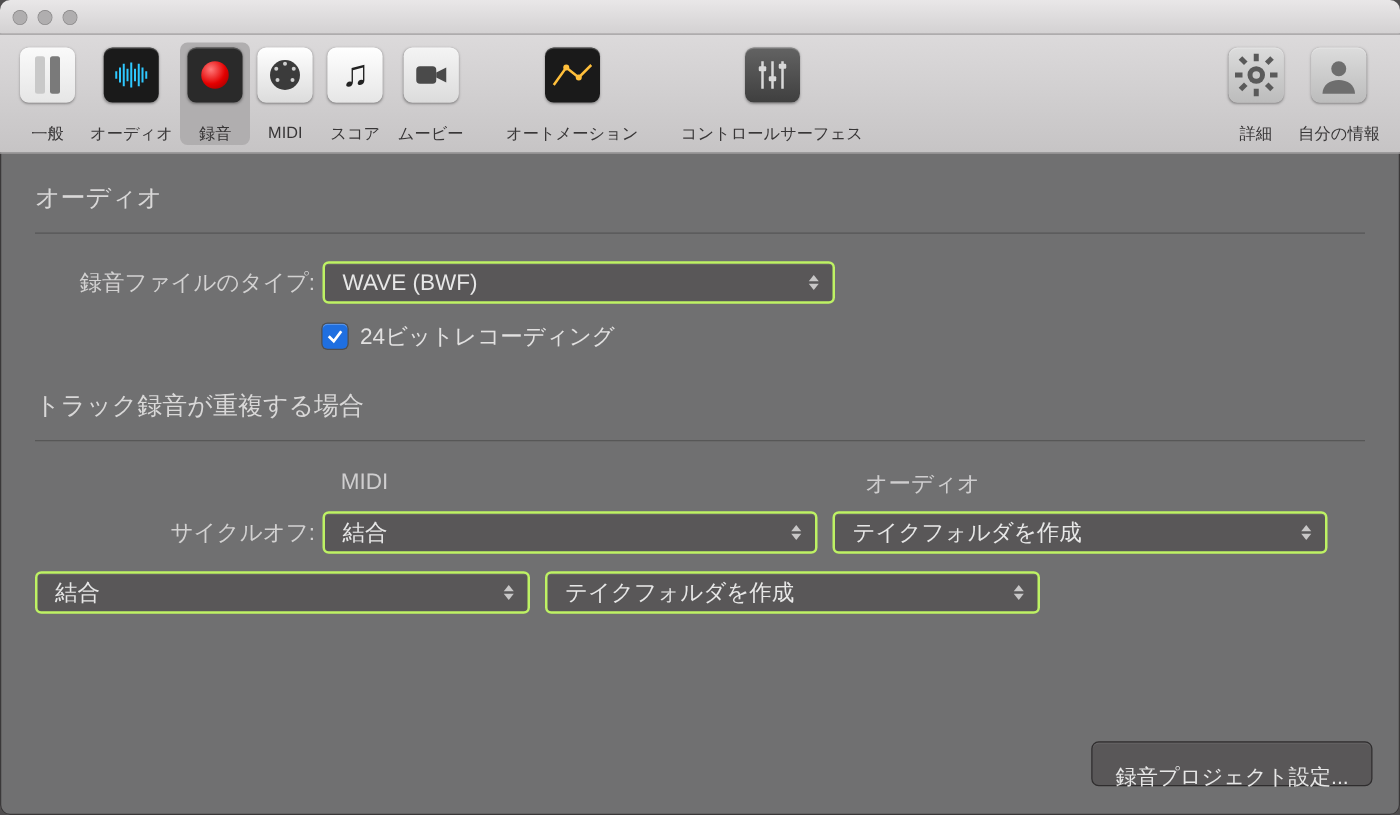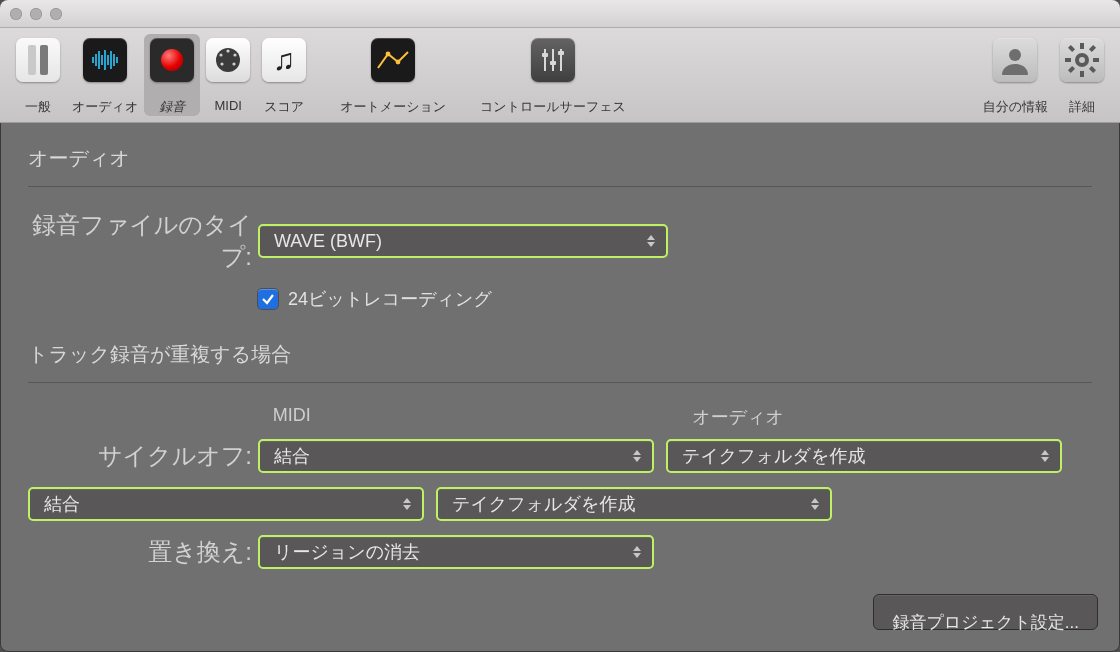--- a/index.html
+++ b/index.html
@@ -7,21 +7,21 @@
   .window { width: 1120px; height: 652px; border-radius: 8px; background: #707071; overflow: hidden; box-shadow: 0 0 0 1px #3a3839 inset; }
 
   .titlebar { height: 28px; background: linear-gradient(#e9e7e8, #d3d1d2); border-bottom: 1px solid #aeacad; display: flex; align-items: center; position: relative; }
   .traffic { display: flex; gap: 8px; margin-left: 10px; }
   .traffic span { width: 12px; height: 12px; border-radius: 50%; background: #b0aeaf; box-shadow: 0 0 0 0.5px rgba(0,0,0,.25) inset; }
   .title { position:absolute; width:100%; text-align:center; font-size:13px; color:#333; pointer-events:none; }
 
   .toolbar { height: 95px; background: linear-gradient(#dcdadb, #c6c4c5); border-bottom: 1px solid #9e9c9d; display: flex; align-items: flex-start; padding: 6px 10px 0 10px; }
   .toolbar .group { display: flex; }
   .tool { display: flex; flex-direction: column; align-items: center; padding: 4px 6px 0; border-radius: 6px; cursor:pointer; }
-  .tool.selected { background: #b0aeaf; font-style: italic; }
+  .tool.selected { background: #b0aeaf; }
   .tool .icon { width: 44px; height: 44px; border-radius: 7px; display:flex; align-items:center; justify-content:center; box-shadow: 0 1px 2px rgba(0,0,0,.35), inset 0 1px 0 rgba(255,255,255,.2); }
   .tool .label { font-size: 13px; color:#383637; margin-top: 16px; white-space: nowrap; }
   .gap { width: 22px; }
   .grow { flex:1; }
 
   
   .ic-general { background: linear-gradient(#fafafa,#e6e6e6); position:relative; }
   .ic-general::before, .ic-general::after { content:""; position:absolute; top:7px; bottom:7px; width:8px; border-radius:2px; }
   .ic-general::before { left:12px; background:#c9c9c9; }
   .ic-general::after  { right:12px; background:#7a7a7a; }
@@ -44,21 +44,21 @@
   .ic-user svg { width:34px; height:34px; }
   .ic-adv  { background: linear-gradient(#dcdcdc,#bcbcbc); }
   .ic-adv svg { width:36px; height:36px; }
 
   
   .content { padding: 22px 28px; color:#e7e7e7; }
   .section-title { font-size: 20px; color:#d9d8d8; margin-bottom: 14px; }
   .section-rule  { height:1px; background: rgba(0,0,0,.35); border-bottom:1px solid rgba(255,255,255,.08); margin-bottom: 22px; }
 
   .row { display:flex; align-items:center; margin-bottom: 14px; }
-  .row .lbl { width: 230px; text-align:right; font-size:24px; color:#d2d1d1; padding-right: 6px; }
+  .row .lbl { width: 230px; text-align:right; font-size:18px; color:#d2d1d1; padding-right: 6px; }
   .row .ctl { display:flex; align-items:center; }
 
   .select { position:relative; width: 410px; height: 34px; background:#595758; border:2px solid #bef264; border-radius:5px; display:flex; align-items:center; padding:0 30px 0 14px; font-size:18px; color:#e7e7e7; box-shadow: inset 0 1px 0 rgba(255,255,255,.08); cursor:pointer; }
   .select .stepper { position:absolute; right:6px; top:0; bottom:0; width:18px; display:flex; flex-direction:column; align-items:center; justify-content:center; gap:2px; }
   .select .stepper span { width:0; height:0; border-left:4px solid transparent; border-right:4px solid transparent; }
   .select .stepper .up   { border-bottom:5px solid #c8c7c7; }
   .select .stepper .down { border-top:5px solid #c8c7c7; }
 
   .select.col2 { width: 396px; align-items: center; }
   .colgap { width: 12px; }
@@ -132,20 +132,29 @@
                 <circle cx="21" cy="19" r="1.6"></circle>
               </g>
             </svg>
         </div>
         <div class="label">MIDI</div>
       </div>
       <div class="tool">
         <div class="icon ic-score">♫</div>
         <div class="label">スコア</div>
       </div>
+      <div class="tool">
+        <div class="icon ic-movie">
+          <svg viewBox="0 0 28 22">
+              <rect x="2" y="4" width="16" height="14" rx="3" fill="#4a4a4a"></rect>
+              <path d="M18 9 L26 5 V17 L18 13 Z" fill="#4a4a4a"></path>
+            </svg>
+        </div>
+        <div class="label">ムービー</div>
+      </div>
     </div>
     <div class="gap"></div>
     <div class="tool">
       <div class="icon ic-automation">
         <svg viewBox="0 0 34 24">
             <polyline points="2,20 12,6 22,14 32,4" fill="none" stroke="#ffbf3b" stroke-width="2"></polyline>
             <circle cx="12" cy="6" r="2.4" fill="#ffbf3b"></circle>
             <circle cx="22" cy="14" r="2.4" fill="#ffbf3b"></circle>
           </svg>
       </div>
@@ -163,29 +172,20 @@
             <g fill="#d8d8d8">
               <rect x="5" y="9" width="6" height="4" rx="1"></rect>
               <rect x="13" y="17" width="6" height="4" rx="1"></rect>
               <rect x="21" y="7" width="6" height="4" rx="1"></rect>
             </g>
           </svg>
       </div>
       <div class="label">コントロールサーフェス</div>
     </div>
     <div class="grow"></div>
-    <div class="tool">
-      <div class="icon ic-user">
-        <svg viewBox="0 0 34 34">
-            <circle cx="17" cy="12" r="6" fill="#6e6e6e"></circle>
-            <path d="M4 32c0-7 6-11 13-11s13 4 13 11" fill="#6e6e6e"></path>
-          </svg>
-      </div>
-      <div class="label">自分の情報</div>
-    </div>
     <div class="tool">
       <div class="icon ic-adv">
         <svg viewBox="0 0 36 36">
             <g fill="#5a5a5a">
               <circle cx="18" cy="18" r="7"></circle>
               <g>
                 <rect x="16" y="1" width="4" height="6"></rect>
                 <rect x="16" y="29" width="4" height="6"></rect>
                 <rect x="1" y="16" width="6" height="4"></rect>
                 <rect x="29" y="16" width="6" height="4"></rect>
@@ -193,20 +193,29 @@
                 <rect x="25.5" y="25.5" width="6" height="4" transform="rotate(45 28.5 27.5)"></rect>
                 <rect x="25.5" y="4.5" width="6" height="4" transform="rotate(-45 28.5 6.5)"></rect>
                 <rect x="4.5" y="25.5" width="6" height="4" transform="rotate(-45 7.5 27.5)"></rect>
               </g>
             </g>
             <circle cx="18" cy="18" r="3" fill="#c8c8c8"></circle>
           </svg>
       </div>
       <div class="label">詳細</div>
     </div>
+    <div class="tool">
+      <div class="icon ic-user">
+        <svg viewBox="0 0 34 34">
+            <circle cx="17" cy="12" r="6" fill="#6e6e6e"></circle>
+            <path d="M4 32c0-7 6-11 13-11s13 4 13 11" fill="#6e6e6e"></path>
+          </svg>
+      </div>
+      <div class="label">自分の情報</div>
+    </div>
   </div>
 
   <div class="content">
 
     <div class="section-title">オーディオ</div>
     <div class="section-rule"></div>
 
     <div class="row">
       <div class="lbl">録音ファイルのタイプ:</div>
       <div class="ctl">
@@ -278,32 +287,20 @@
         <div class="select col2">
           <span>テイクフォルダを作成</span>
           <div class="stepper">
               <span class="up"></span>
               <span class="down"></span>
             </div>
         </div>
       </div>
     </div>
 
-    <div class="row">
-      <div class="lbl">置き換え:</div>
-      <div class="ctl">
-        <div class="select col2">
-          <span>リージョンの消去</span>
-          <div class="stepper">
-              <span class="up"></span>
-              <span class="down"></span>
-            </div>
-        </div>
-      </div>
-    </div>
 
   </div>
 
   <div class="footer">
     <button class="btn">録音プロジェクト設定...</button>
   </div>
 
 </div>
 
 </body></html>

